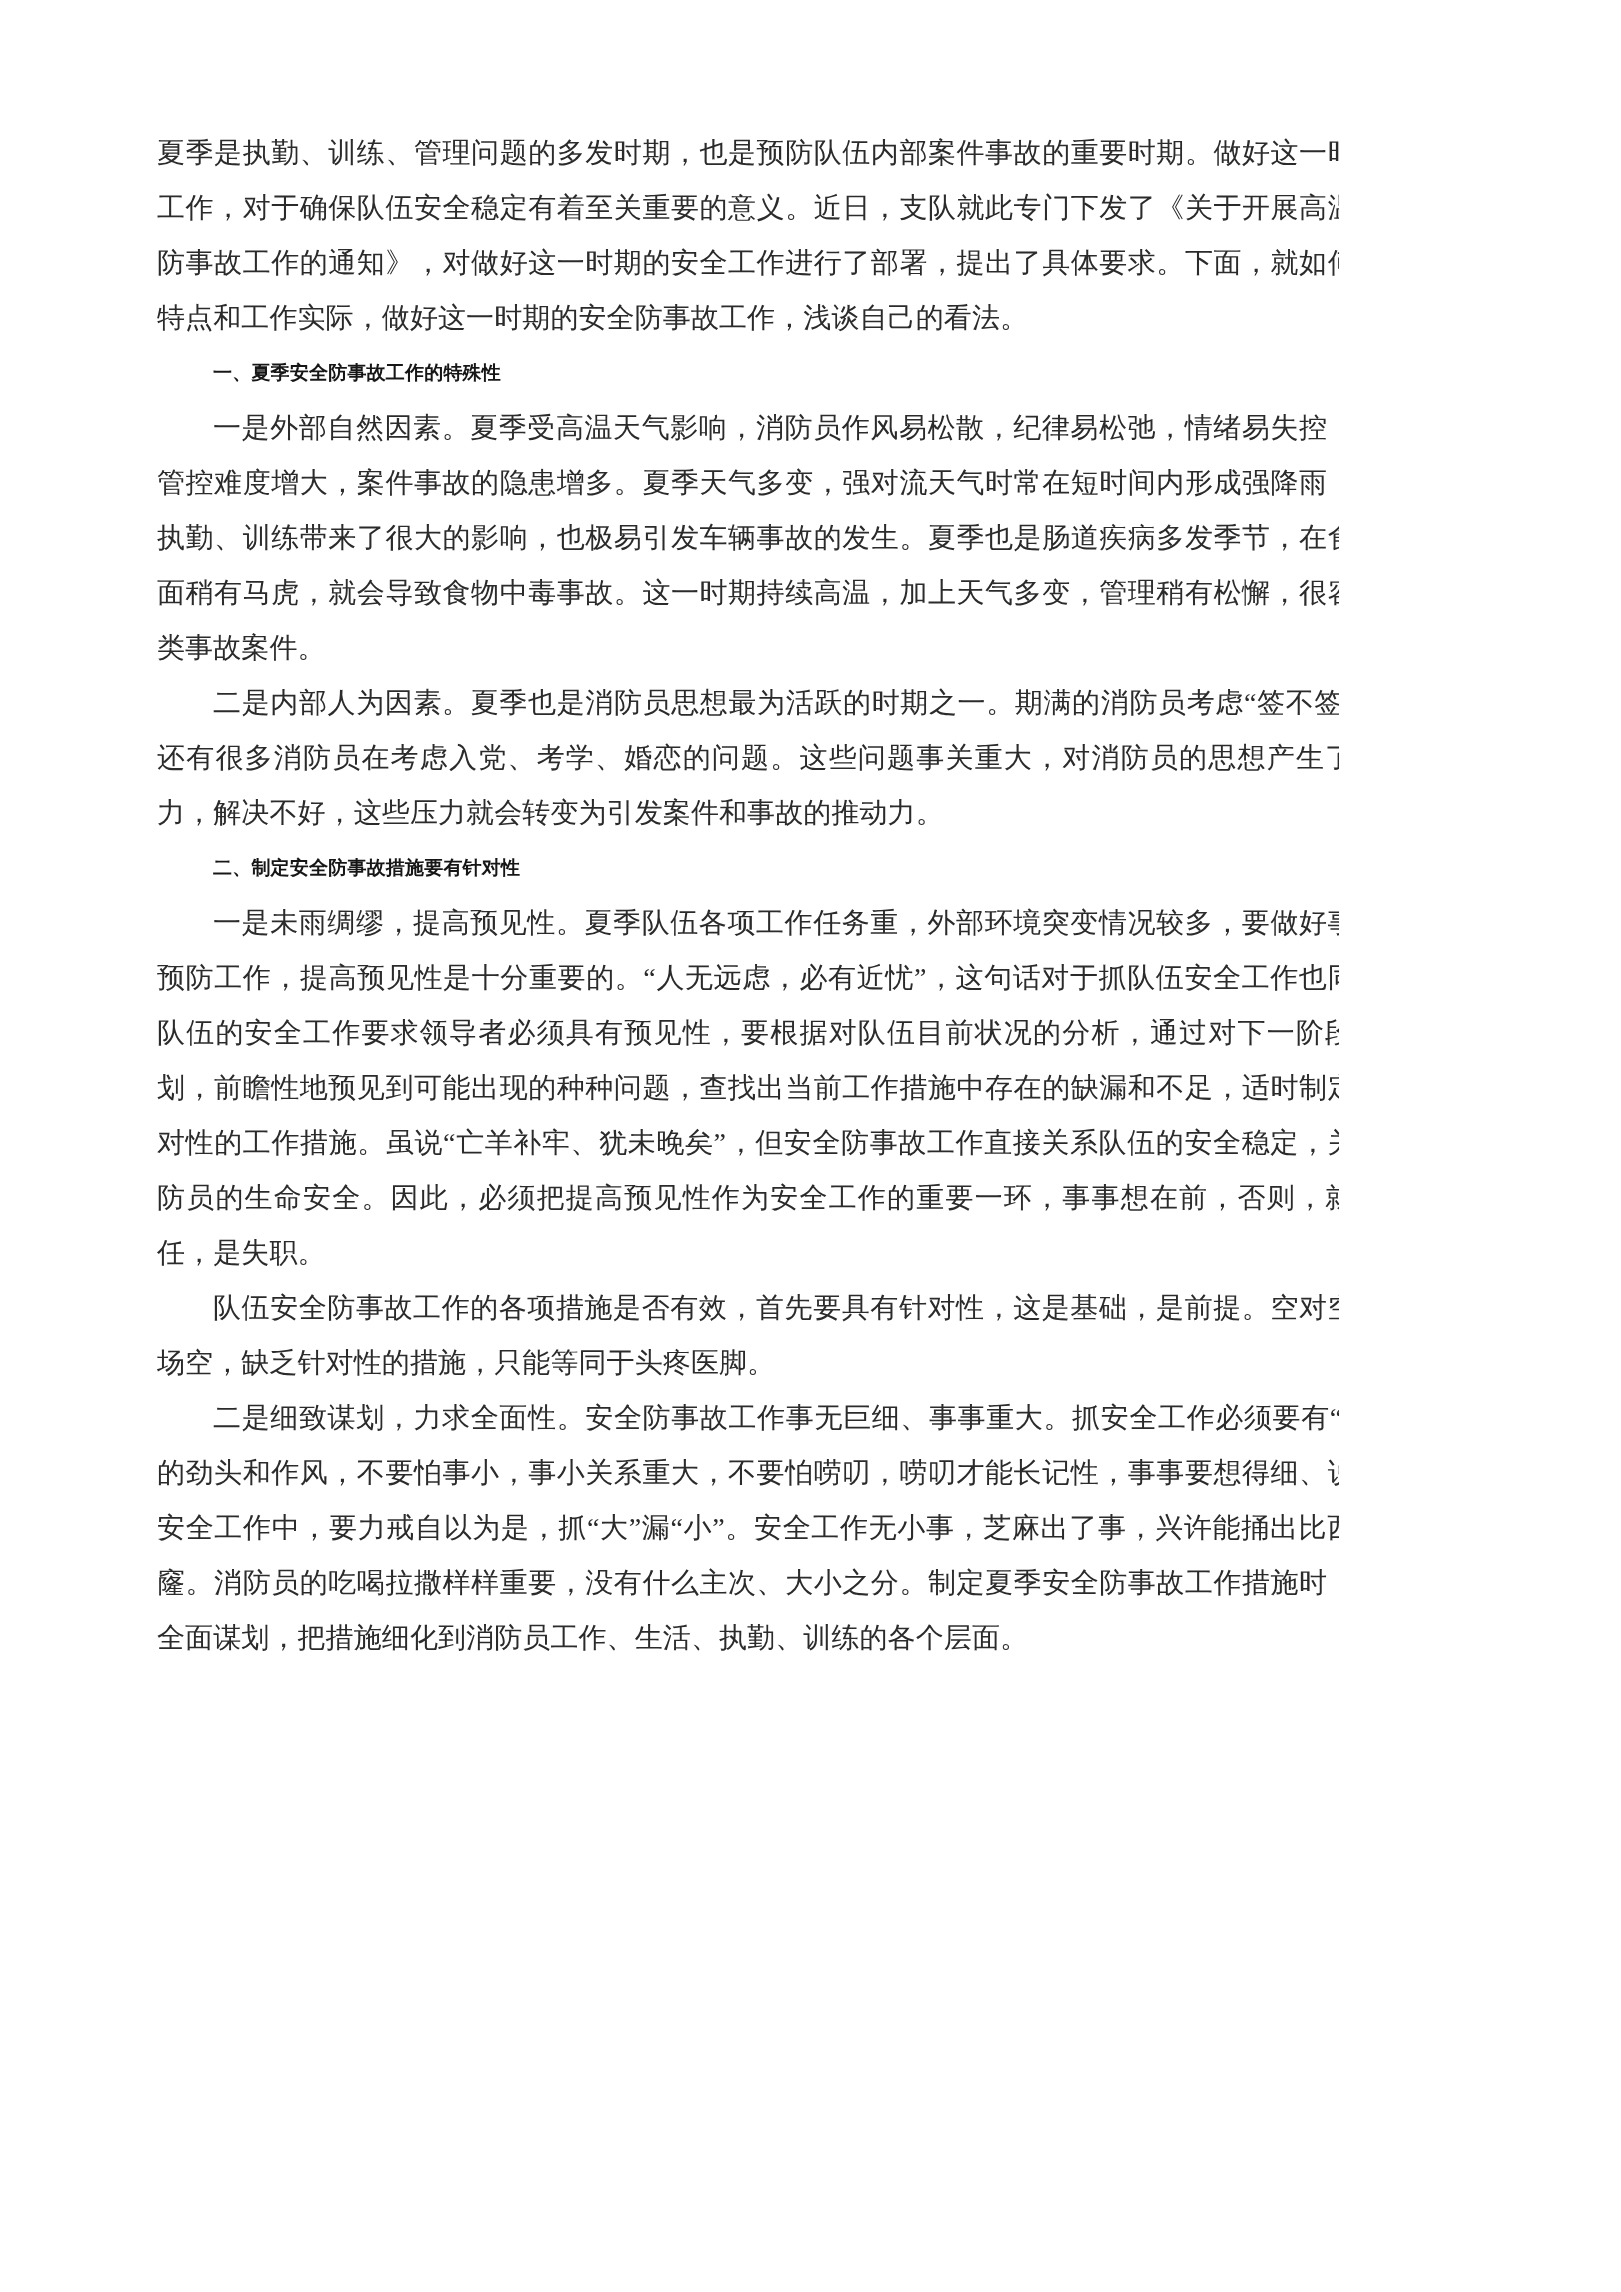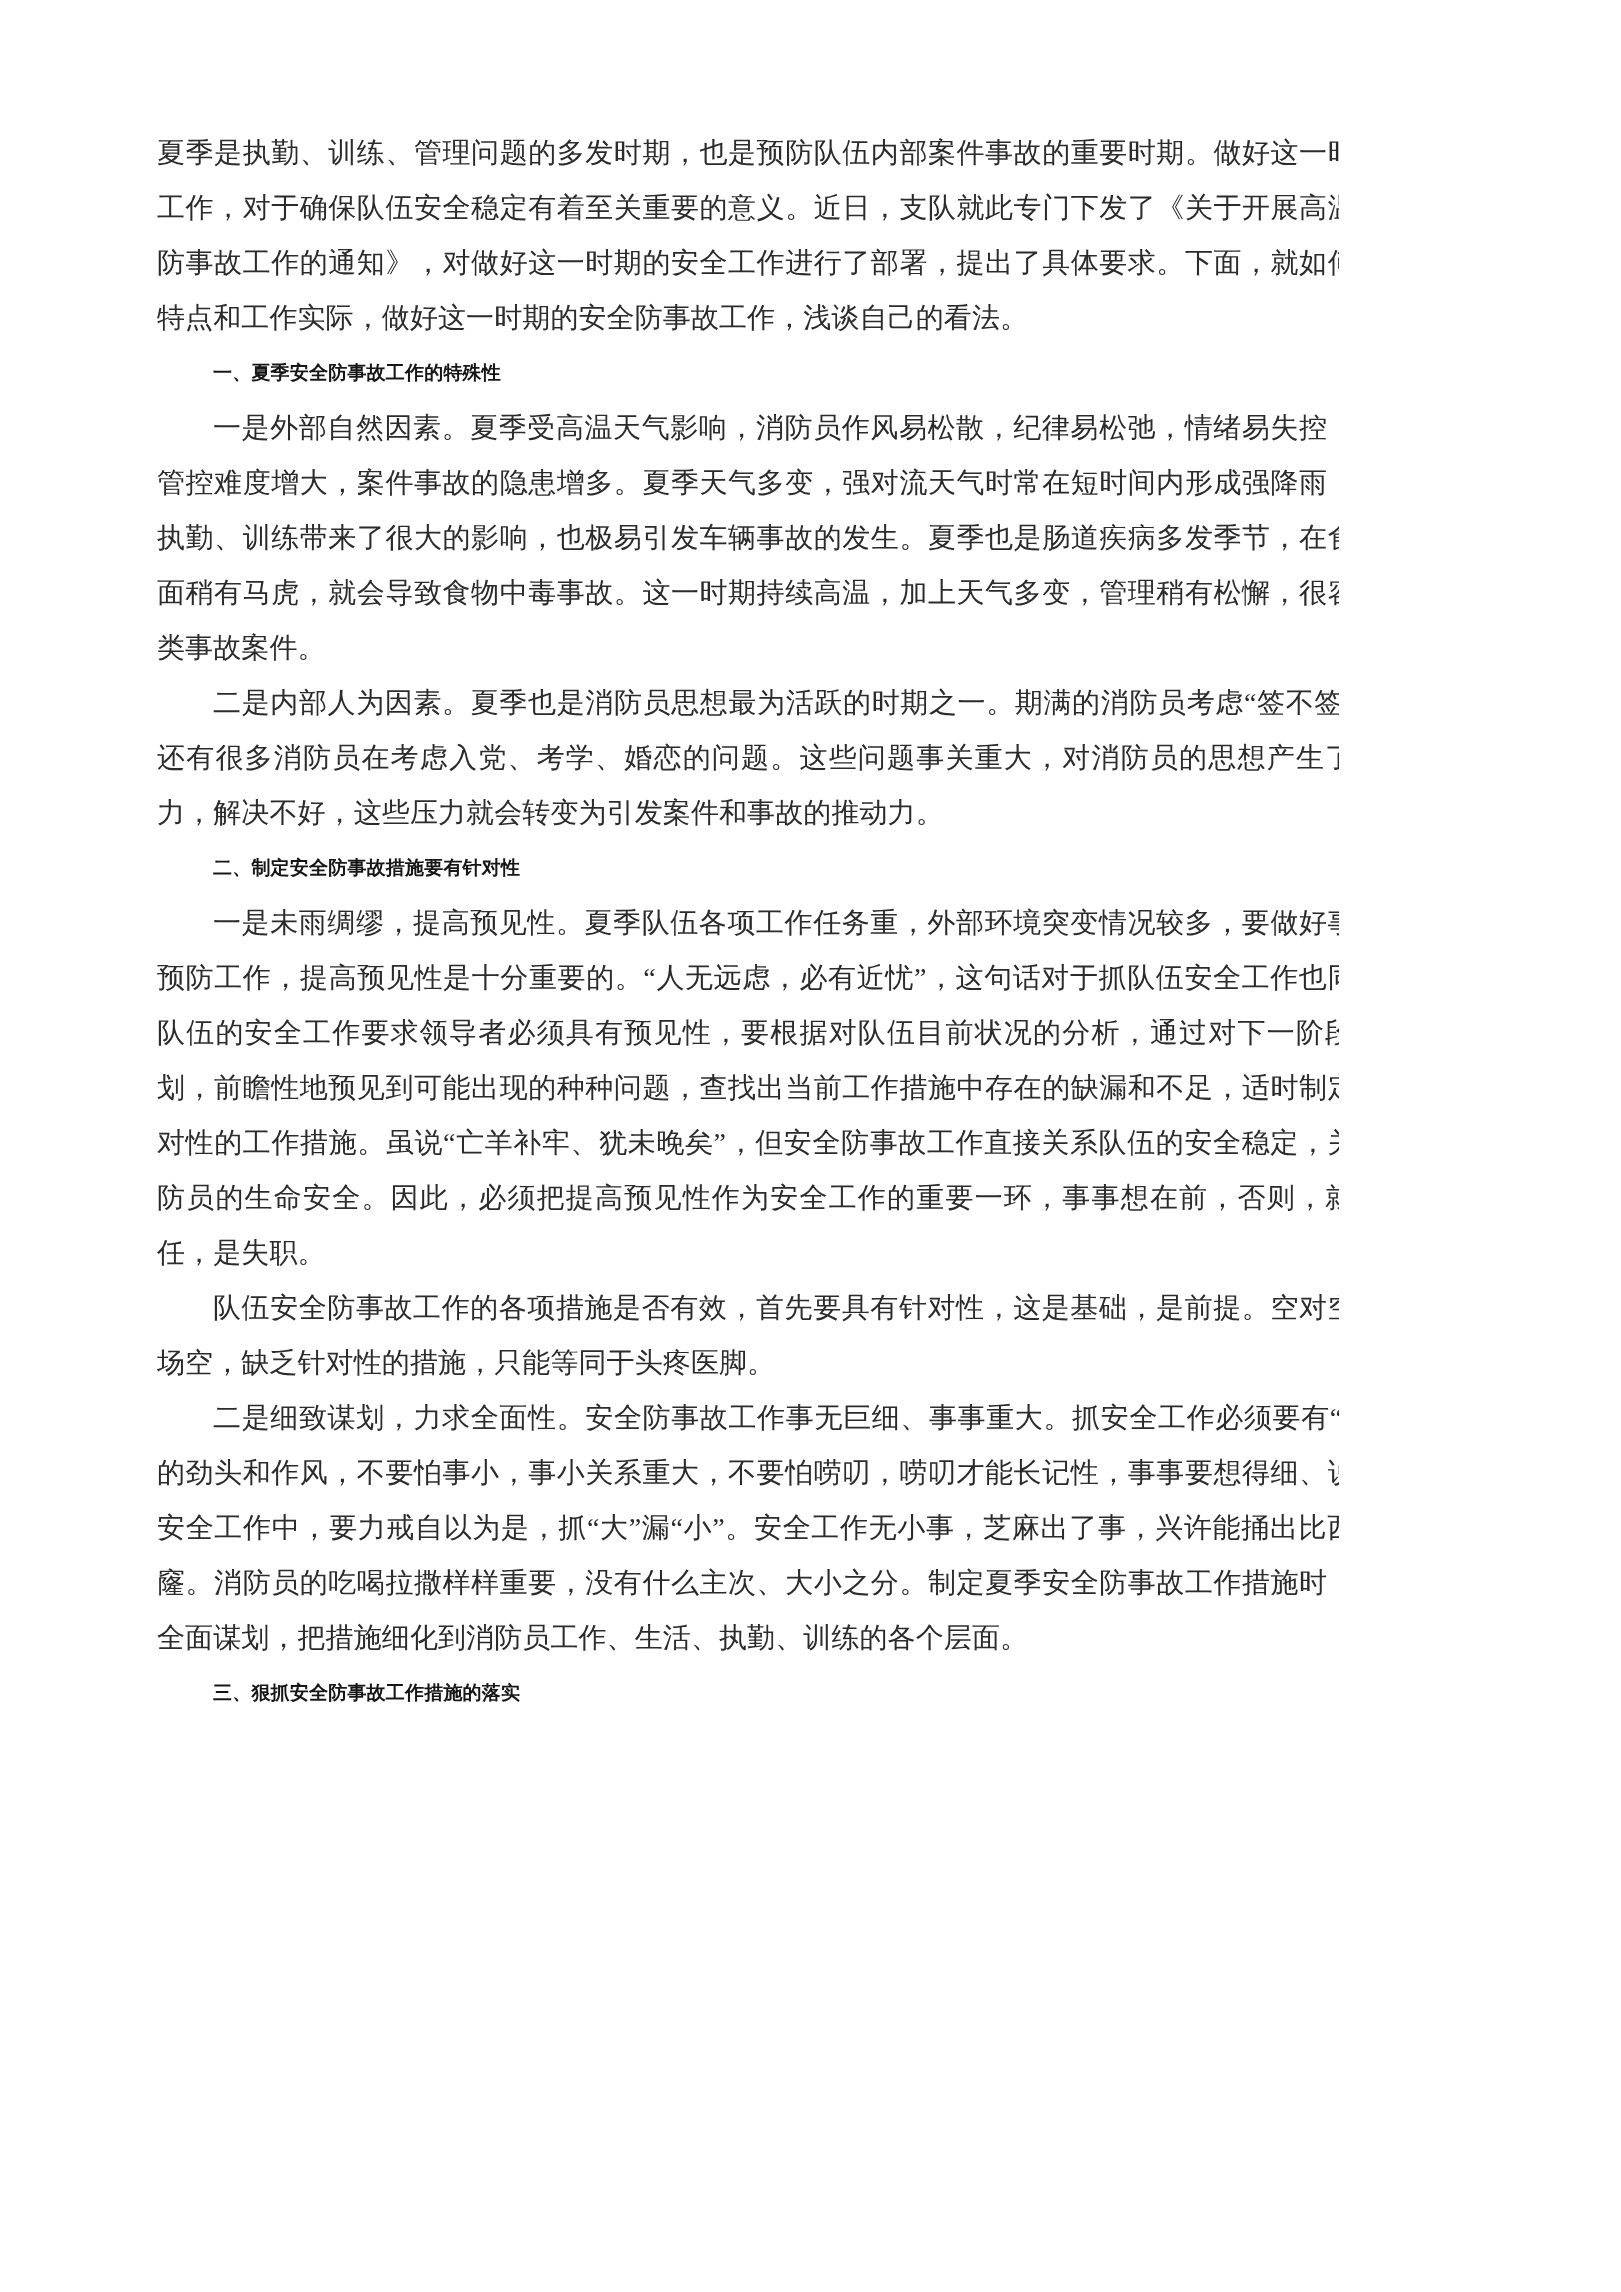--- a/index.html
+++ b/index.html
@@ -73,19 +73,18 @@
     <p class="para indent">二是内部人为因素。夏季也是消防员思想最为活跃的时期之一。期满的消防员考虑“签不签”的问题，还有很多消防员在考虑入党、考学、婚恋的问题。这些问题事关重大，对消防员的思想产生了极大的压力，解决不好，这些压力就会转变为引发案件和事故的推动力。</p>
 
     <h2 class="heading">二、制定安全防事故措施要有针对性</h2>
 
     <p class="para indent">一是未雨绸缪，提高预见性。夏季队伍各项工作任务重，外部环境突变情况较多，要做好事故案件的预防工作，提高预见性是十分重要的。“人无远虑，必有近忧”，这句话对于抓队伍安全工作也同样适用。队伍的安全工作要求领导者必须具有预见性，要根据对队伍目前状况的分析，通过对下一阶段情况的谋划，前瞻性地预见到可能出现的种种问题，查找出当前工作措施中存在的缺漏和不足，适时制定出具有针对性的工作措施。虽说“亡羊补牢、犹未晚矣”，但安全防事故工作直接关系队伍的安全稳定，关系广大消防员的生命安全。因此，必须把提高预见性作为安全工作的重要一环，事事想在前，否则，就是不负责任，是失职。</p>
 
     <p class="para indent">队伍安全防事故工作的各项措施是否有效，首先要具有针对性，这是基础，是前提。空对空必定是一场空，缺乏针对性的措施，只能等同于头疼医脚。</p>
 
     <p class="para indent">二是细致谋划，力求全面性。安全防事故工作事无巨细、事事重大。抓安全工作必须要有“婆婆妈妈”的劲头和作风，不要怕事小，事小关系重大，不要怕唠叨，唠叨才能长记性，事事要想得细、说得勤。抓安全工作中，要力戒自以为是，抓“大”漏“小”。安全工作无小事，芝麻出了事，兴许能捅出比西瓜大的窟窿。消防员的吃喝拉撒样样重要，没有什么主次、大小之分。制定夏季安全防事故工作措施时，必须做到全面谋划，把措施细化到消防员工作、生活、执勤、训练的各个层面。</p>
 
-    <h2 class="heading">三、狠抓安全防事故工作措施的落实</h2>
 
 
 
   </div>
 </div>
 
 
 </body></html>

